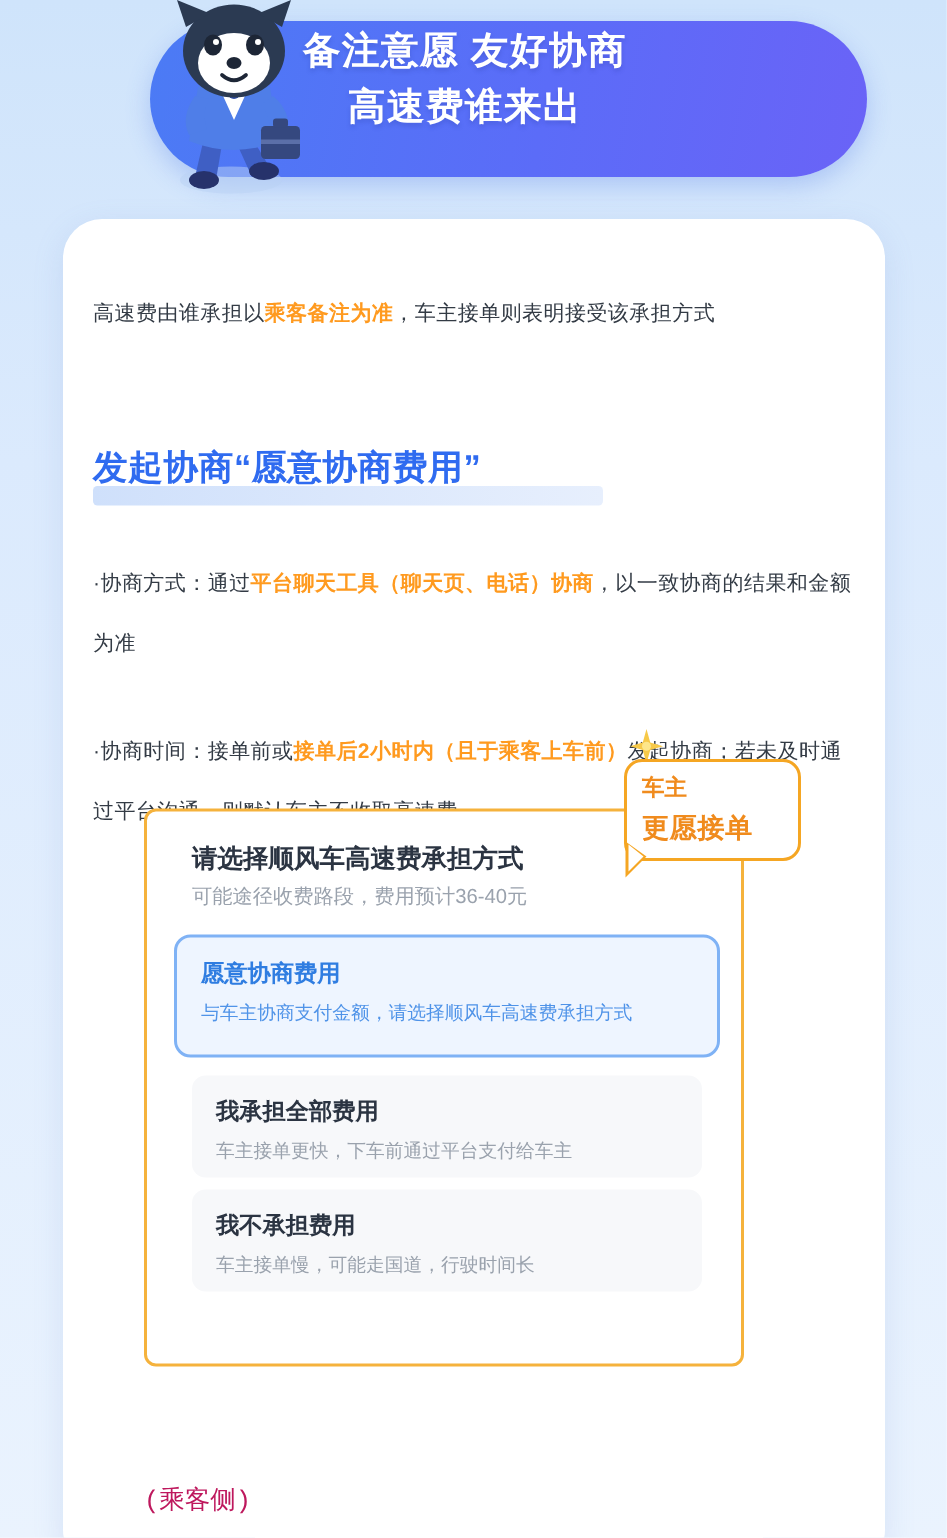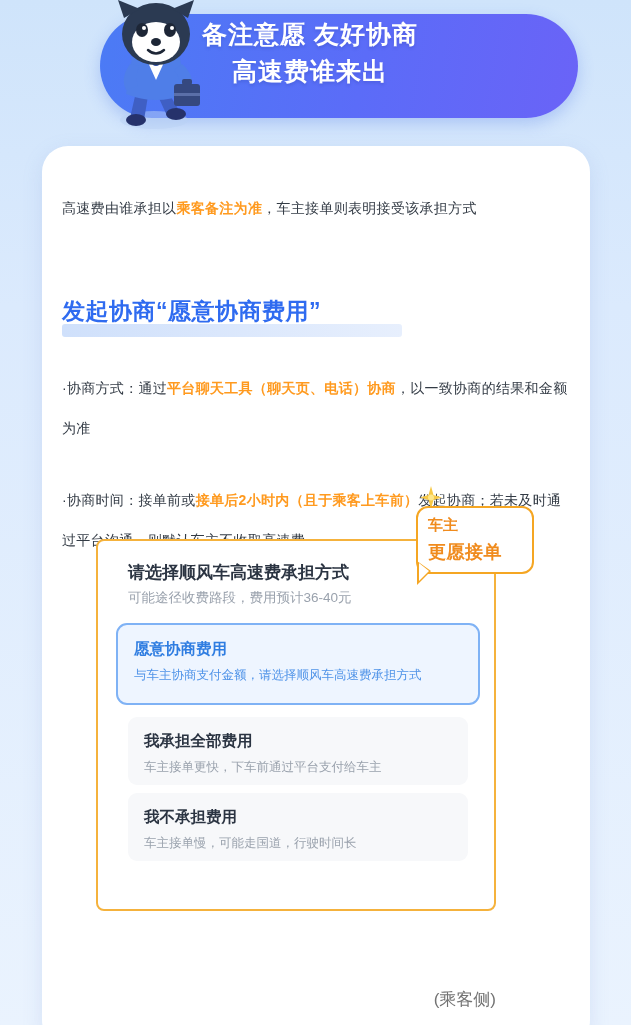--- a/index.html
+++ b/index.html
@@ -173,23 +173,24 @@
   }
   .note-icon {
     position: absolute; left: 489px; top: 516px;
     font-size: 24px; color: #f5a623; font-weight: bold;
   }
 
   .mock-caption {
     position: absolute;
     left: 96px; top: 988px;
     width: 400px;
-    text-align: right;
-    color: #737373;
+    text-align: left;
+    color: #be185d;
     font-size: 17px;
+    font-family: Liberation Mono, monospace;
   }
 </style>
 </head>
 <body>
 
 <div class="page">
 
   <div class="banner"></div>
   <div class="banner-text">
     <div>备注意愿  友好协商</div>

